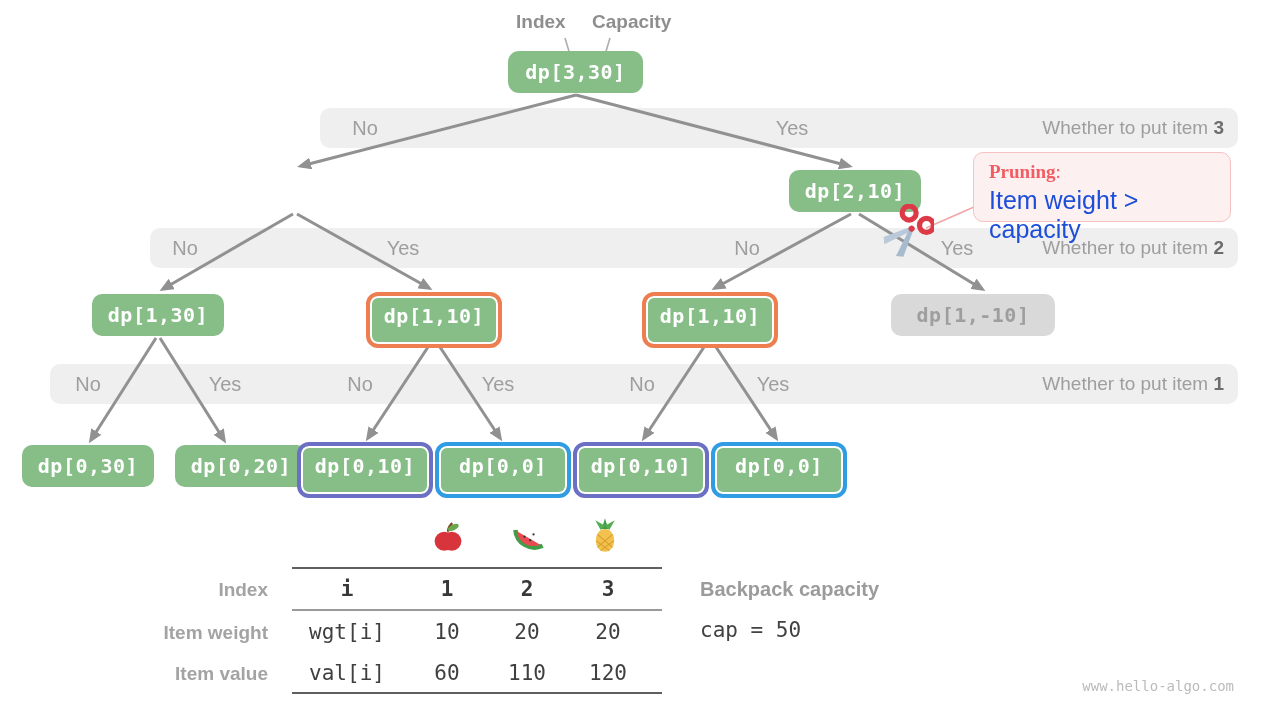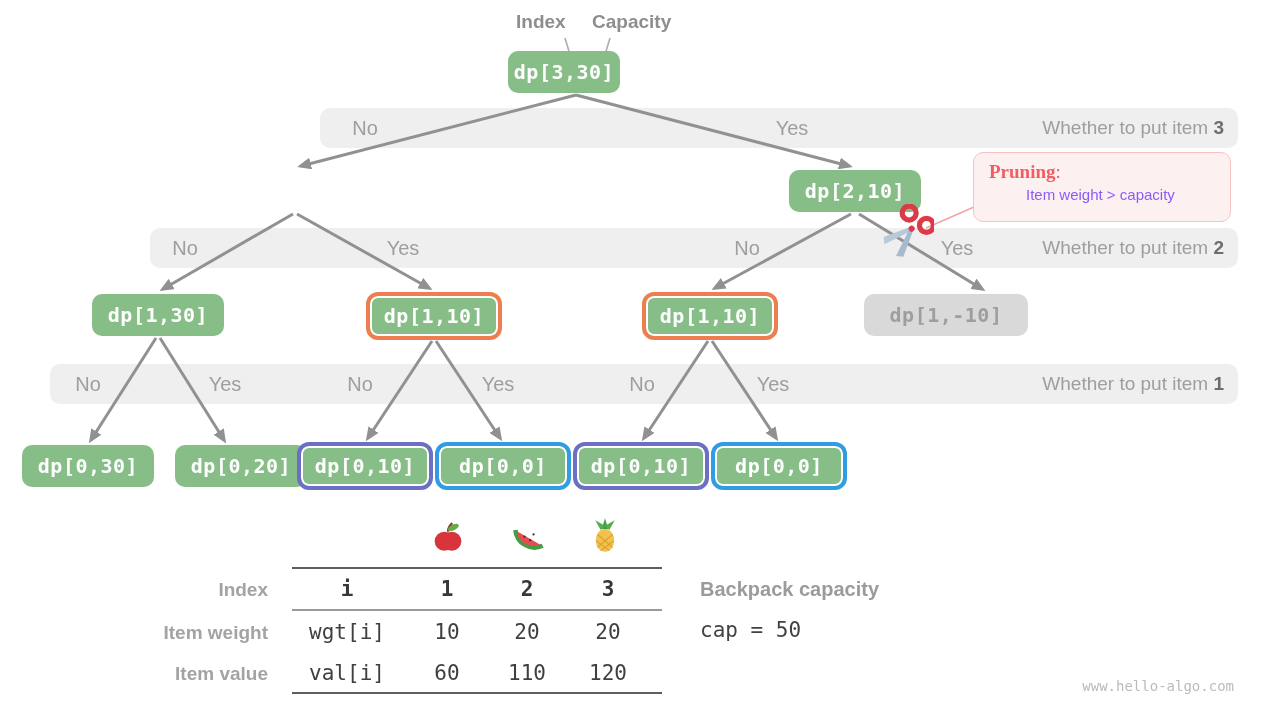--- a/index.html
+++ b/index.html
@@ -12,35 +12,35 @@
   .band .q{position:absolute;right:14px;top:0;line-height:40px;font-size:19px;color:#9e9e9e;
            white-space:nowrap;}
   .band .q b{color:#6d6d6d;font-weight:700;}
   
   .edges{position:absolute;left:0;top:0;z-index:2;}
   
   .node{position:absolute;width:132px;height:42px;line-height:42px;border-radius:10px;
         background:#87be88;color:#ffffff;text-align:center;
         font-family:"DejaVu Sans Mono",monospace;font-size:20px;font-weight:700;
         letter-spacing:0.5px;z-index:3;white-space:nowrap;}
-  .node.bordered{width:136px;height:48px;line-height:40px;border-radius:12px;
+  .node.bordered{width:136px;height:56px;line-height:40px;border-radius:12px;
         box-sizing:border-box;border:4px solid #ee7e50;box-shadow:inset 0 0 0 2px #ffffff;}
   .node.purple{border-color:#6b70c5;}
   .node.blue{border-color:#2f9ce4;}
   .node.gray{background:#d9d9d9;color:#9e9e9e;width:164px;}
-  .node.root{width:112px;}
+  .node.root{width:135px;border-radius:11px;}
   
   .ptr-label{position:absolute;font-size:19px;font-weight:700;color:#8e8e8e;z-index:3;}
   
   .pruning{position:absolute;left:973px;top:152px;width:258px;height:70px;background:#fdf0f0;
            border:1.5px solid #f7c2c2;border-radius:10px;z-index:4;box-sizing:border-box;
            padding:8px 0 0 15px;}
   .pruning .line1{font-size:19px;color:#f25c63;font-family:Liberation Serif, serif;}
   .pruning .line1 b{font-weight:700;}
-  .pruning .line2{font-size:15px;color:#8b5cf6;margin-top:3px;margin-left:37px;}
+  .pruning .line2{font-size:25px;color:#1d4ed8;margin-top:3px;}
   .scissors{position:absolute;left:878px;top:204px;width:56px;height:56px;z-index:5;}
   
   .t-label{position:absolute;width:208px;text-align:right;font-size:19px;font-weight:700;
            color:#a3a3a3;z-index:3;}
   .t-cell{position:absolute;width:100px;text-align:center;z-index:3;
           font-family:"DejaVu Sans Mono",monospace;font-size:21px;color:#3f3f3f;}
   .t-cell.hdr{font-weight:700;color:#383838;}
   .rule{position:absolute;left:292px;width:370px;z-index:3;}
   .rule.thick{height:2px;background:#5f5f5f;}
   .rule.thin{height:1.5px;background:#9a9a9a;}
@@ -107,21 +107,21 @@
   </svg>
 
   <span class="ptr-label" style="left:516px;top:11px;">Index</span>
   <span class="ptr-label" style="left:592px;top:11px;">Capacity</span>
 
   <div class="node root" style="left:508px;top:51px;">dp[3,30]</div>
   <div class="node" style="left:789px;top:170px;">dp[2,10]</div>
   <div class="node" style="left:92px;top:294px;">dp[1,30]</div>
   <div class="node bordered" style="left:366px;top:292px;">dp[1,10]</div>
   <div class="node bordered" style="left:642px;top:292px;">dp[1,10]</div>
-  <div class="node gray" style="left:864px;top:294px;">dp[1,-10]</div>
+  <div class="node gray" style="left:891px;top:294px;">dp[1,-10]</div>
   <div class="node" style="left:22px;top:445px;">dp[0,30]</div>
   <div class="node" style="left:175px;top:445px;">dp[0,20]</div>
   <div class="node bordered purple" style="left:297px;top:442px;">dp[0,10]</div>
   <div class="node bordered blue" style="left:435px;top:442px;">dp[0,0]</div>
   <div class="node bordered purple" style="left:573px;top:442px;">dp[0,10]</div>
   <div class="node bordered blue" style="left:711px;top:442px;">dp[0,0]</div>
 
   <div class="pruning">
     <div class="line1"><b>Pruning</b><span>:</span></div>
     <div class="line2">Item weight &gt; capacity</div>

